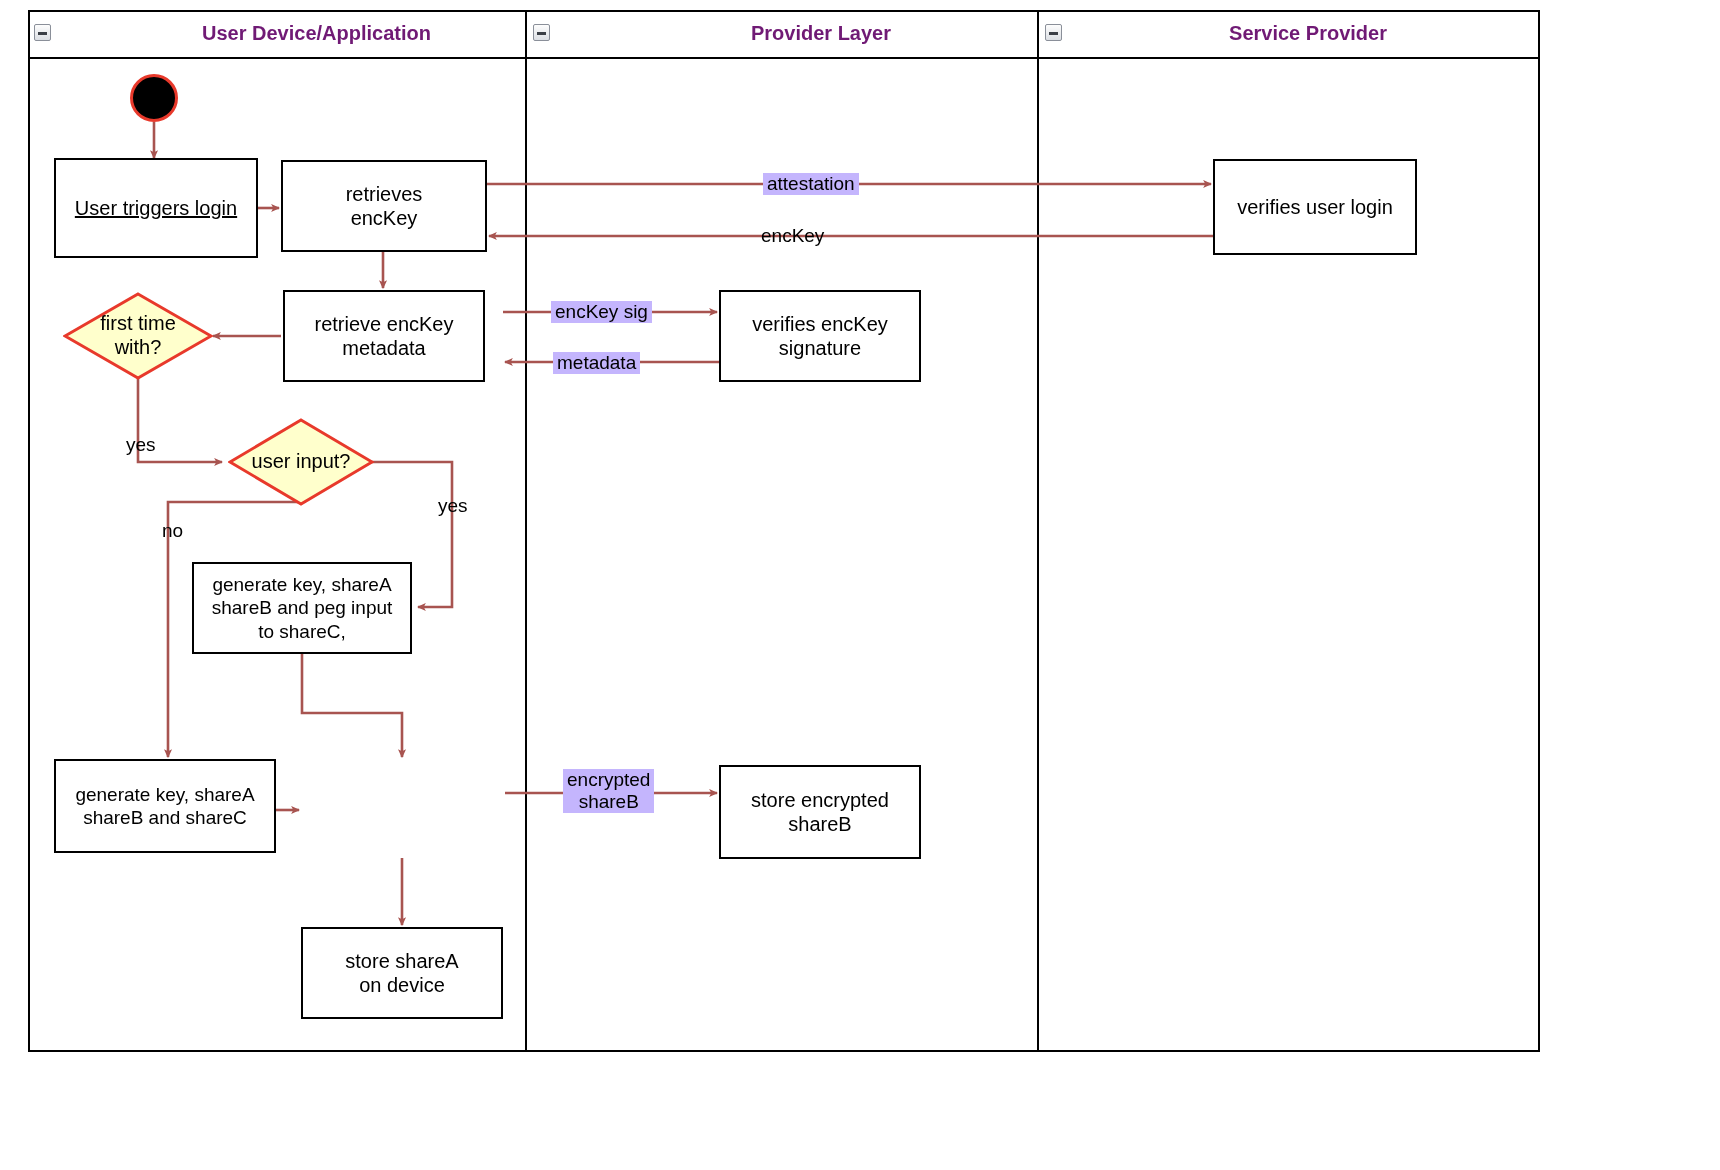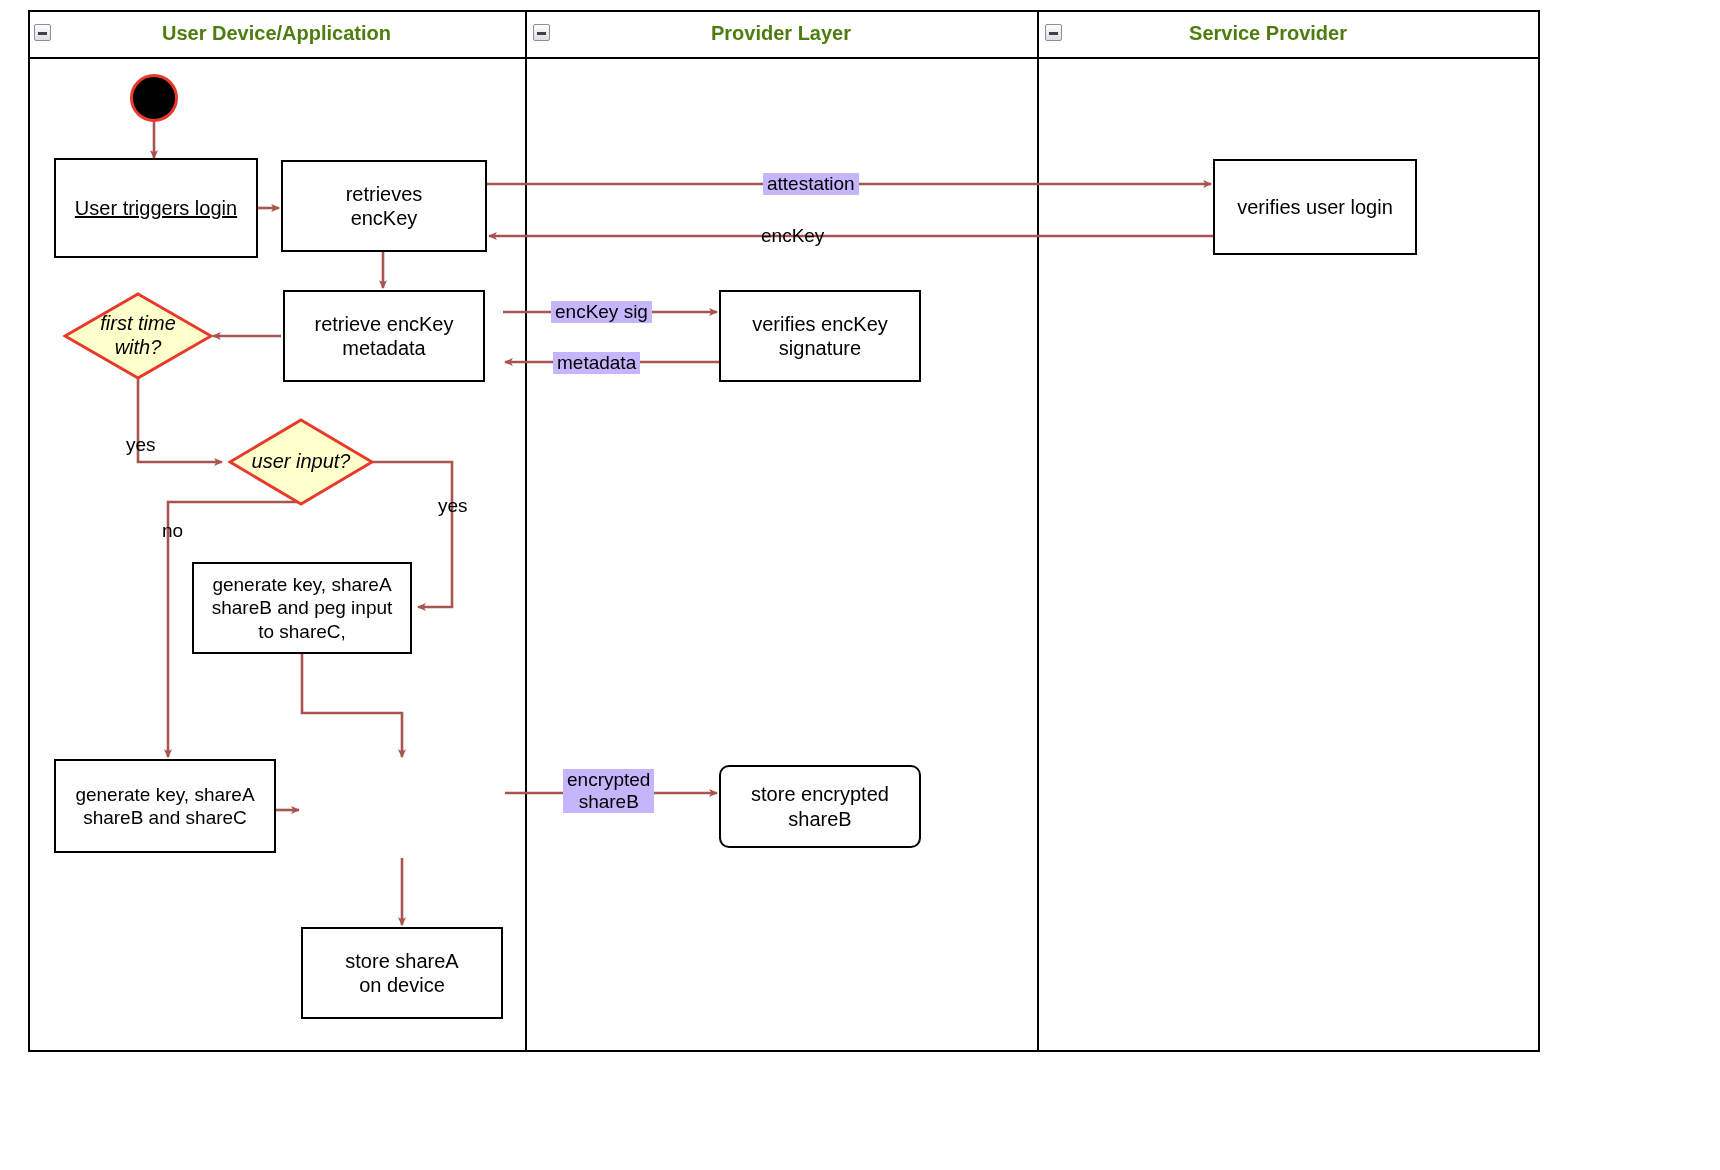--- a/index.html
+++ b/index.html
@@ -4,37 +4,37 @@
 <style>
   html,body{margin:0;padding:0;background:#ffffff;}
   body{font-family:"Liberation Sans",sans-serif;}
   #stage{position:relative;width:1720px;height:1170px;background:#ffffff;overflow:hidden;}
 
   
   .pool{position:absolute;left:28px;top:10px;width:1512px;height:1042px;border:2px solid #000;box-sizing:border-box;}
   .lane-div{position:absolute;top:10px;width:0;height:1042px;border-left:2px solid #000;}
   .lane-head-rule{position:absolute;left:28px;top:57px;width:1512px;height:0;border-top:2px solid #000;}
   .lane-title{position:absolute;top:10px;height:47px;line-height:47px;text-align:center;
-              font-weight:bold;font-size:20px;color:#4d7c0f;}
+              font-weight:bold;font-size:20px;color:#701a75;margin-left:40px;}
   .minus-icon{position:absolute;top:24px;width:17px;height:17px;
               background:linear-gradient(#fdfdfd,#dcdfe4);
               border:1px solid #8a8f99;border-radius:2px;box-sizing:border-box;}
   .minus-icon::before{content:"";position:absolute;left:3px;top:7px;width:9px;height:3px;background:#3b3f46;}
 
   
   .node{position:absolute;border:2px solid #000;background:#fff;box-sizing:border-box;
         display:flex;align-items:center;justify-content:center;text-align:center;
         font-size:20px;color:#000;line-height:1.22;padding:2px 4px;}
   .start-node{position:absolute;border-radius:50%;background:#000;border:3px solid #e8392b;box-sizing:border-box;}
 
   .diamond{position:absolute;}
   .diamond svg{display:block;}
   .diamond .dlabel{position:absolute;left:0;top:0;width:100%;height:100%;
         display:flex;align-items:center;justify-content:center;text-align:center;
-        font-size:20px;color:#000;line-height:1.18;font-style:italic;}
+        font-size:20px;color:#000;line-height:1.18;}
 
   
   svg.edges{position:absolute;left:0;top:0;width:1720px;height:1170px;overflow:visible;pointer-events:none;}
 
   .edge-label{position:absolute;font-size:19px;color:#000;background:#c4b5fd;padding:0 4px;white-space:nowrap;text-align:center;line-height:1.15;}
   .edge-label.nobg{background:transparent;}
 </style>
 </head>
 <body>
 
@@ -145,21 +145,21 @@
   </div>
 
   <div class="node" style="left:54px;top:759px;width:222px;height:94px;font-size:19px;">
     <span style="display:block;">
       <span>generate key, shareA</span><br>
       <span>shareB and shareC</span>
     </span>
   </div>
 
 
-  <div class="node" style="left:719px;top:765px;width:202px;height:83px;border-radius:10px;">
+  <div class="node" style="left:719px;top:765px;width:202px;height:94px;">
     <span style="display:block;">
       <span>store encrypted</span><br>
       <span>shareB</span>
     </span>
   </div>
 
   <div class="node" style="left:301px;top:927px;width:202px;height:92px;">
     <span style="display:block;">
       <span>store shareA</span><br>
       <span>on device</span>

